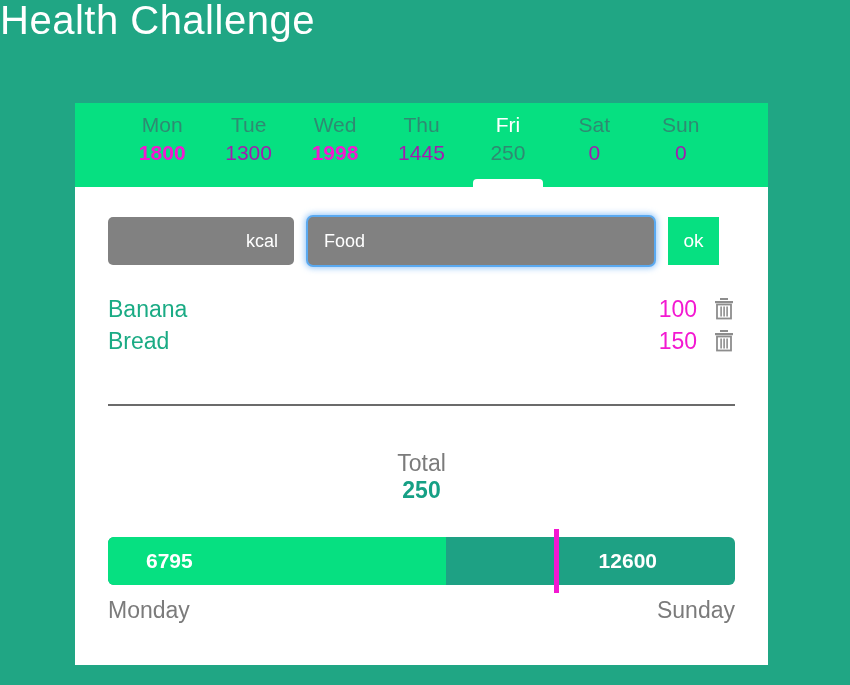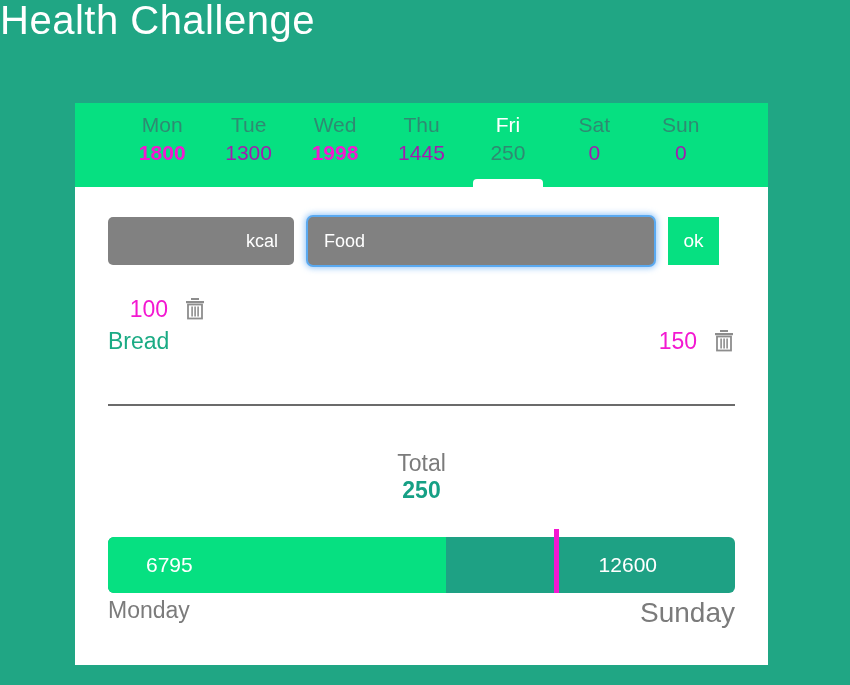--- a/index.html
+++ b/index.html
@@ -198,26 +198,27 @@
   }
 
   
   .progress-wrap {
     position: relative;
     margin-top: 33px;
     height: 48px;
   }
   .progress-bar {
     position: relative;
-    height: 56px;
+    height: 48px;
     border-radius: 6px;
     background: #1ea184;
     overflow: hidden;
     display: flex;
     align-items: center;
+    font-weight: bold;
   }
   .progress-fill {
     position: absolute;
     left: 0; top: 0; bottom: 0;
     background: #06e081;
   }
   .progress-current {
     position: relative;
     color: #ffffff;
     font-size: 21px;
@@ -242,21 +243,21 @@
     display: flex;
     margin-top: 12px;
   }
   .week-start {
     flex: 1 1 auto;
     color: #7b7b7b;
     font-size: 23px;
   }
   .week-end {
     color: #7b7b7b;
-    font-size: 28px;
+    font-size: 23px;
   }
 </style>
 </head>
 <body>
 
 <div class="page-title">Health Challenge</div>
 
 <div class="card">
 
   <div class="tabs">
@@ -294,20 +295,21 @@
 
     <div class="entry-row">
       <input class="field field-kcal" type="text" placeholder="kcal" style="">
       <input class="field field-food" type="text" placeholder="Food" value="Food" style="">
       <button class="ok-btn">ok</button>
     </div>
 
     <div class="food-list">
 
       <div class="food-item">
+        <span class="food-name">Banana</span>
         <span class="food-kcal">100</span>
         <span class="trash">
           <svg width="22" height="24" viewBox="0 0 22 24" aria-hidden="true">
             <rect x="7" y="1" width="8" height="2" fill="#8d8d8d"></rect>
             <rect x="2" y="4" width="18" height="2.2" fill="#8d8d8d"></rect>
             <rect x="4" y="7.5" width="14" height="14" fill="none" stroke="#8d8d8d" stroke-width="1.8"></rect>
             <rect x="7.3" y="9.5" width="1.6" height="10" fill="#8d8d8d"></rect>
             <rect x="10.3" y="9.5" width="1.6" height="10" fill="#8d8d8d"></rect>
             <rect x="13.3" y="9.5" width="1.6" height="10" fill="#8d8d8d"></rect>
           </svg>

